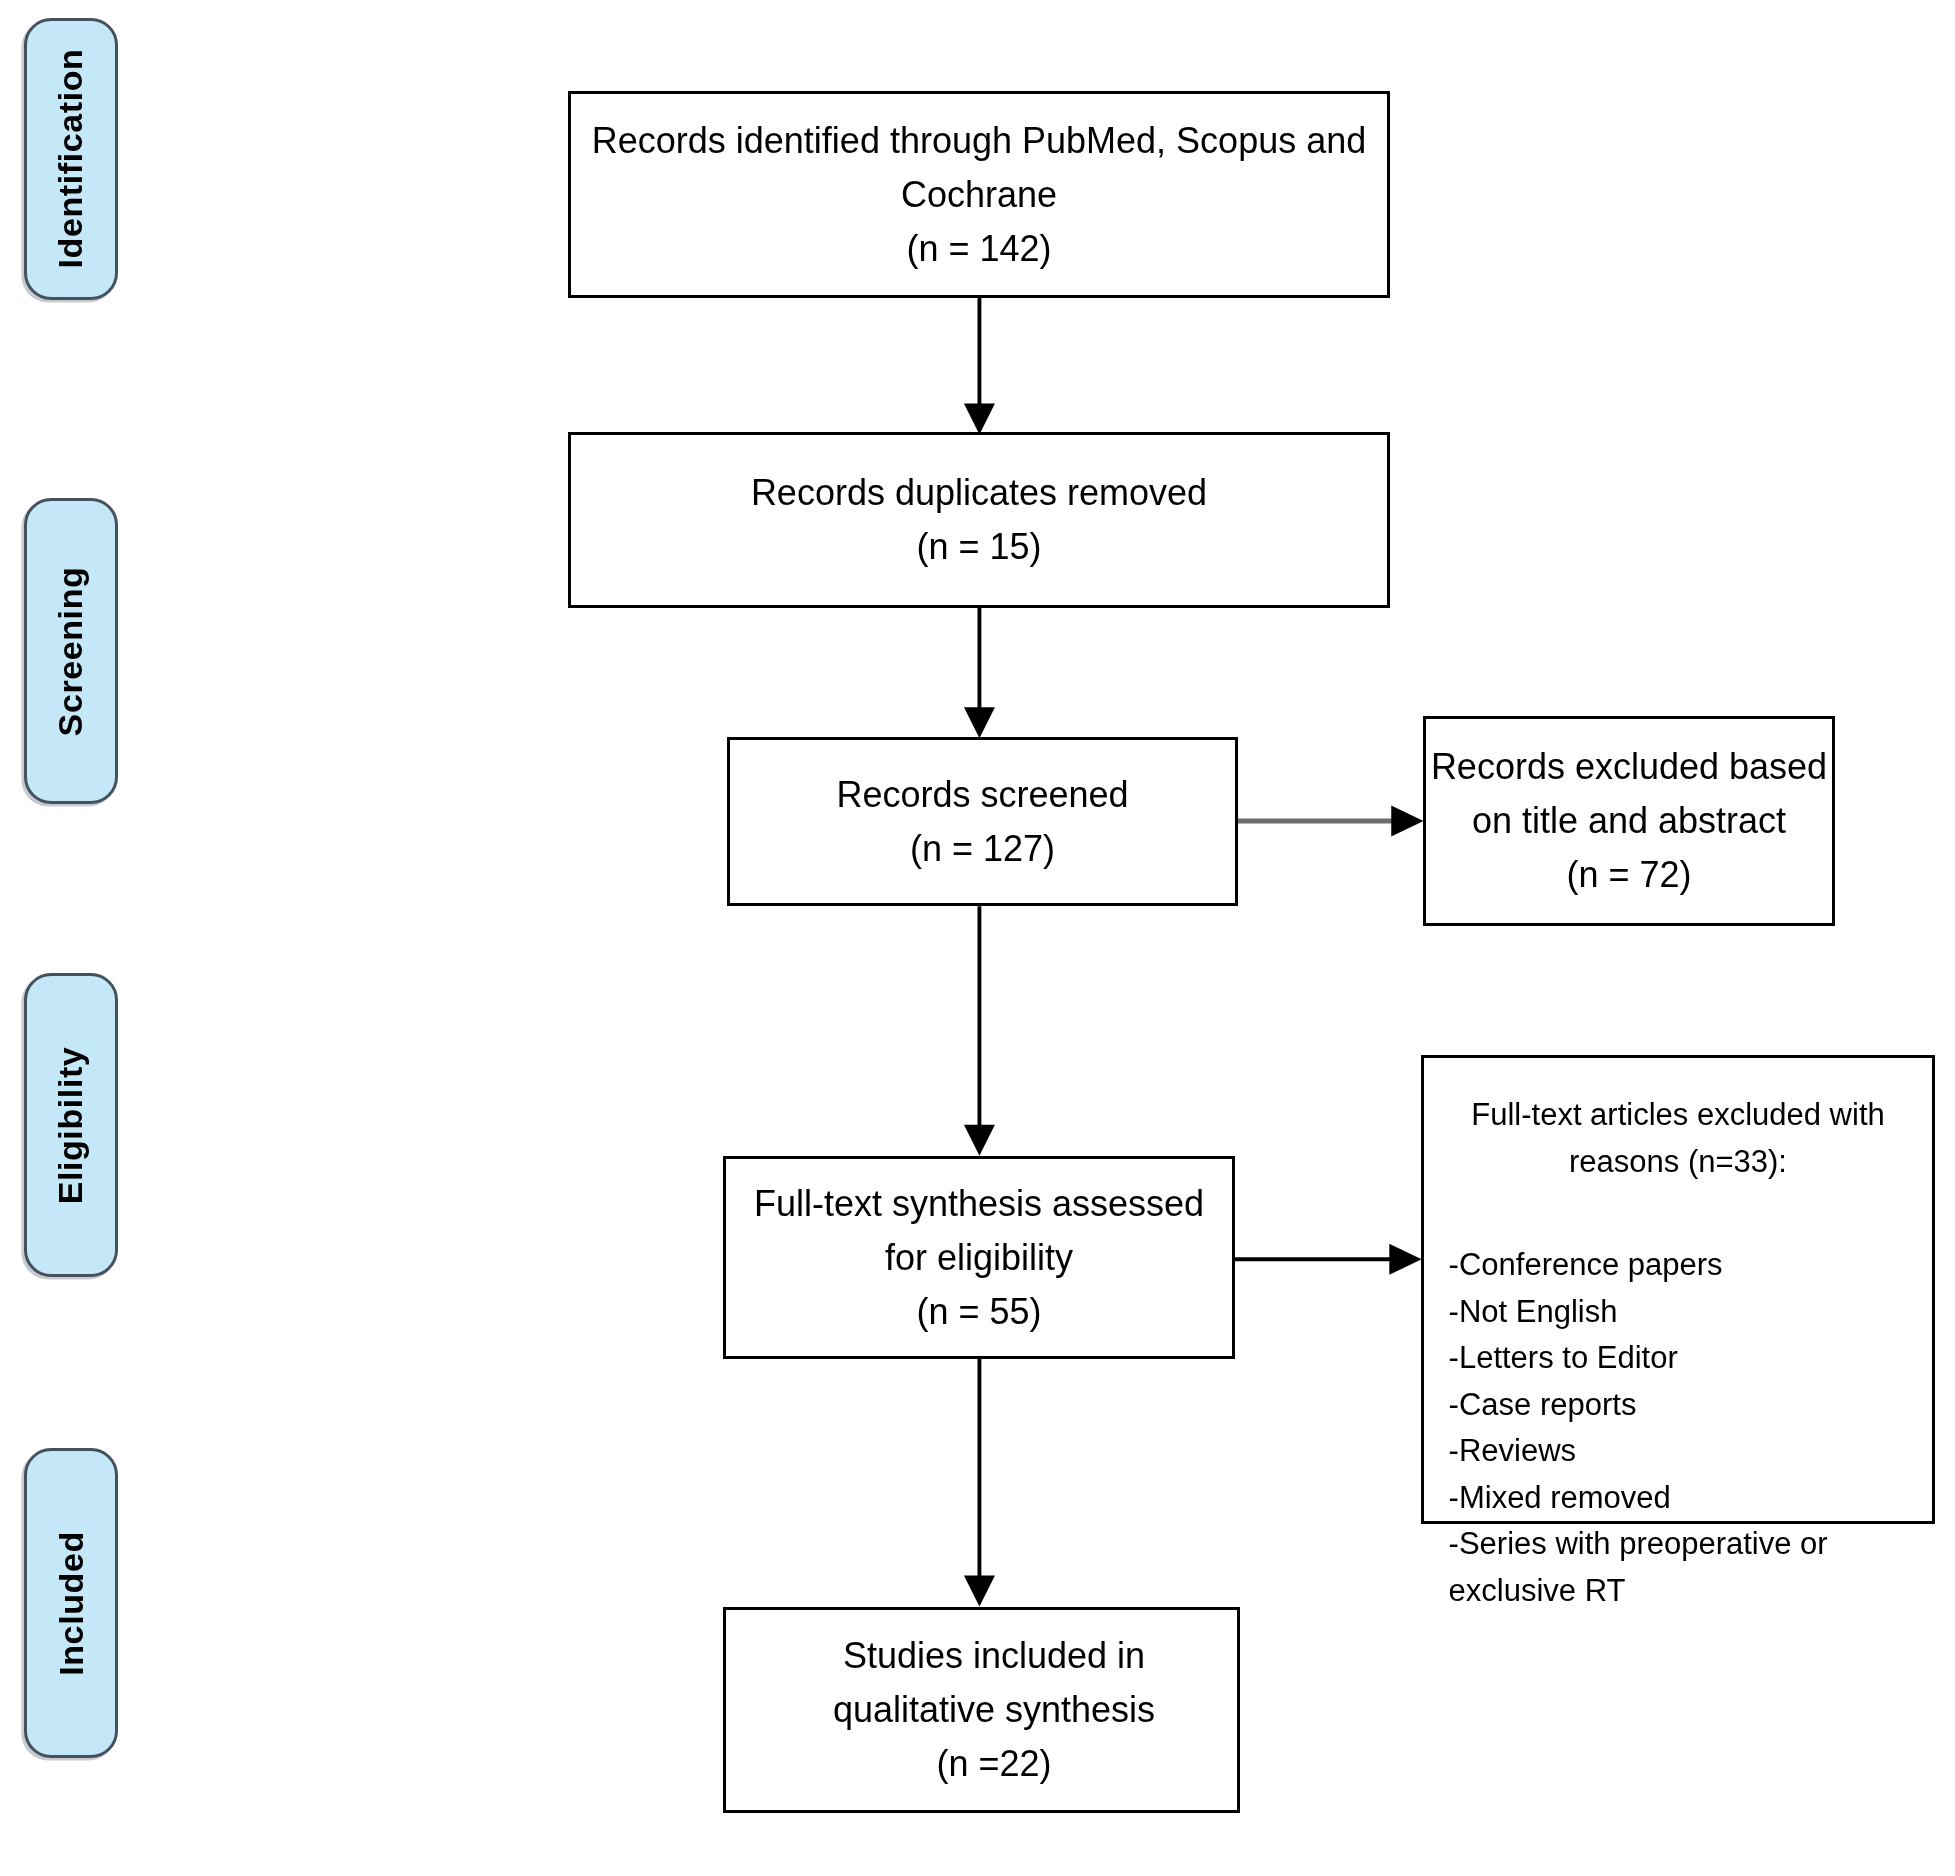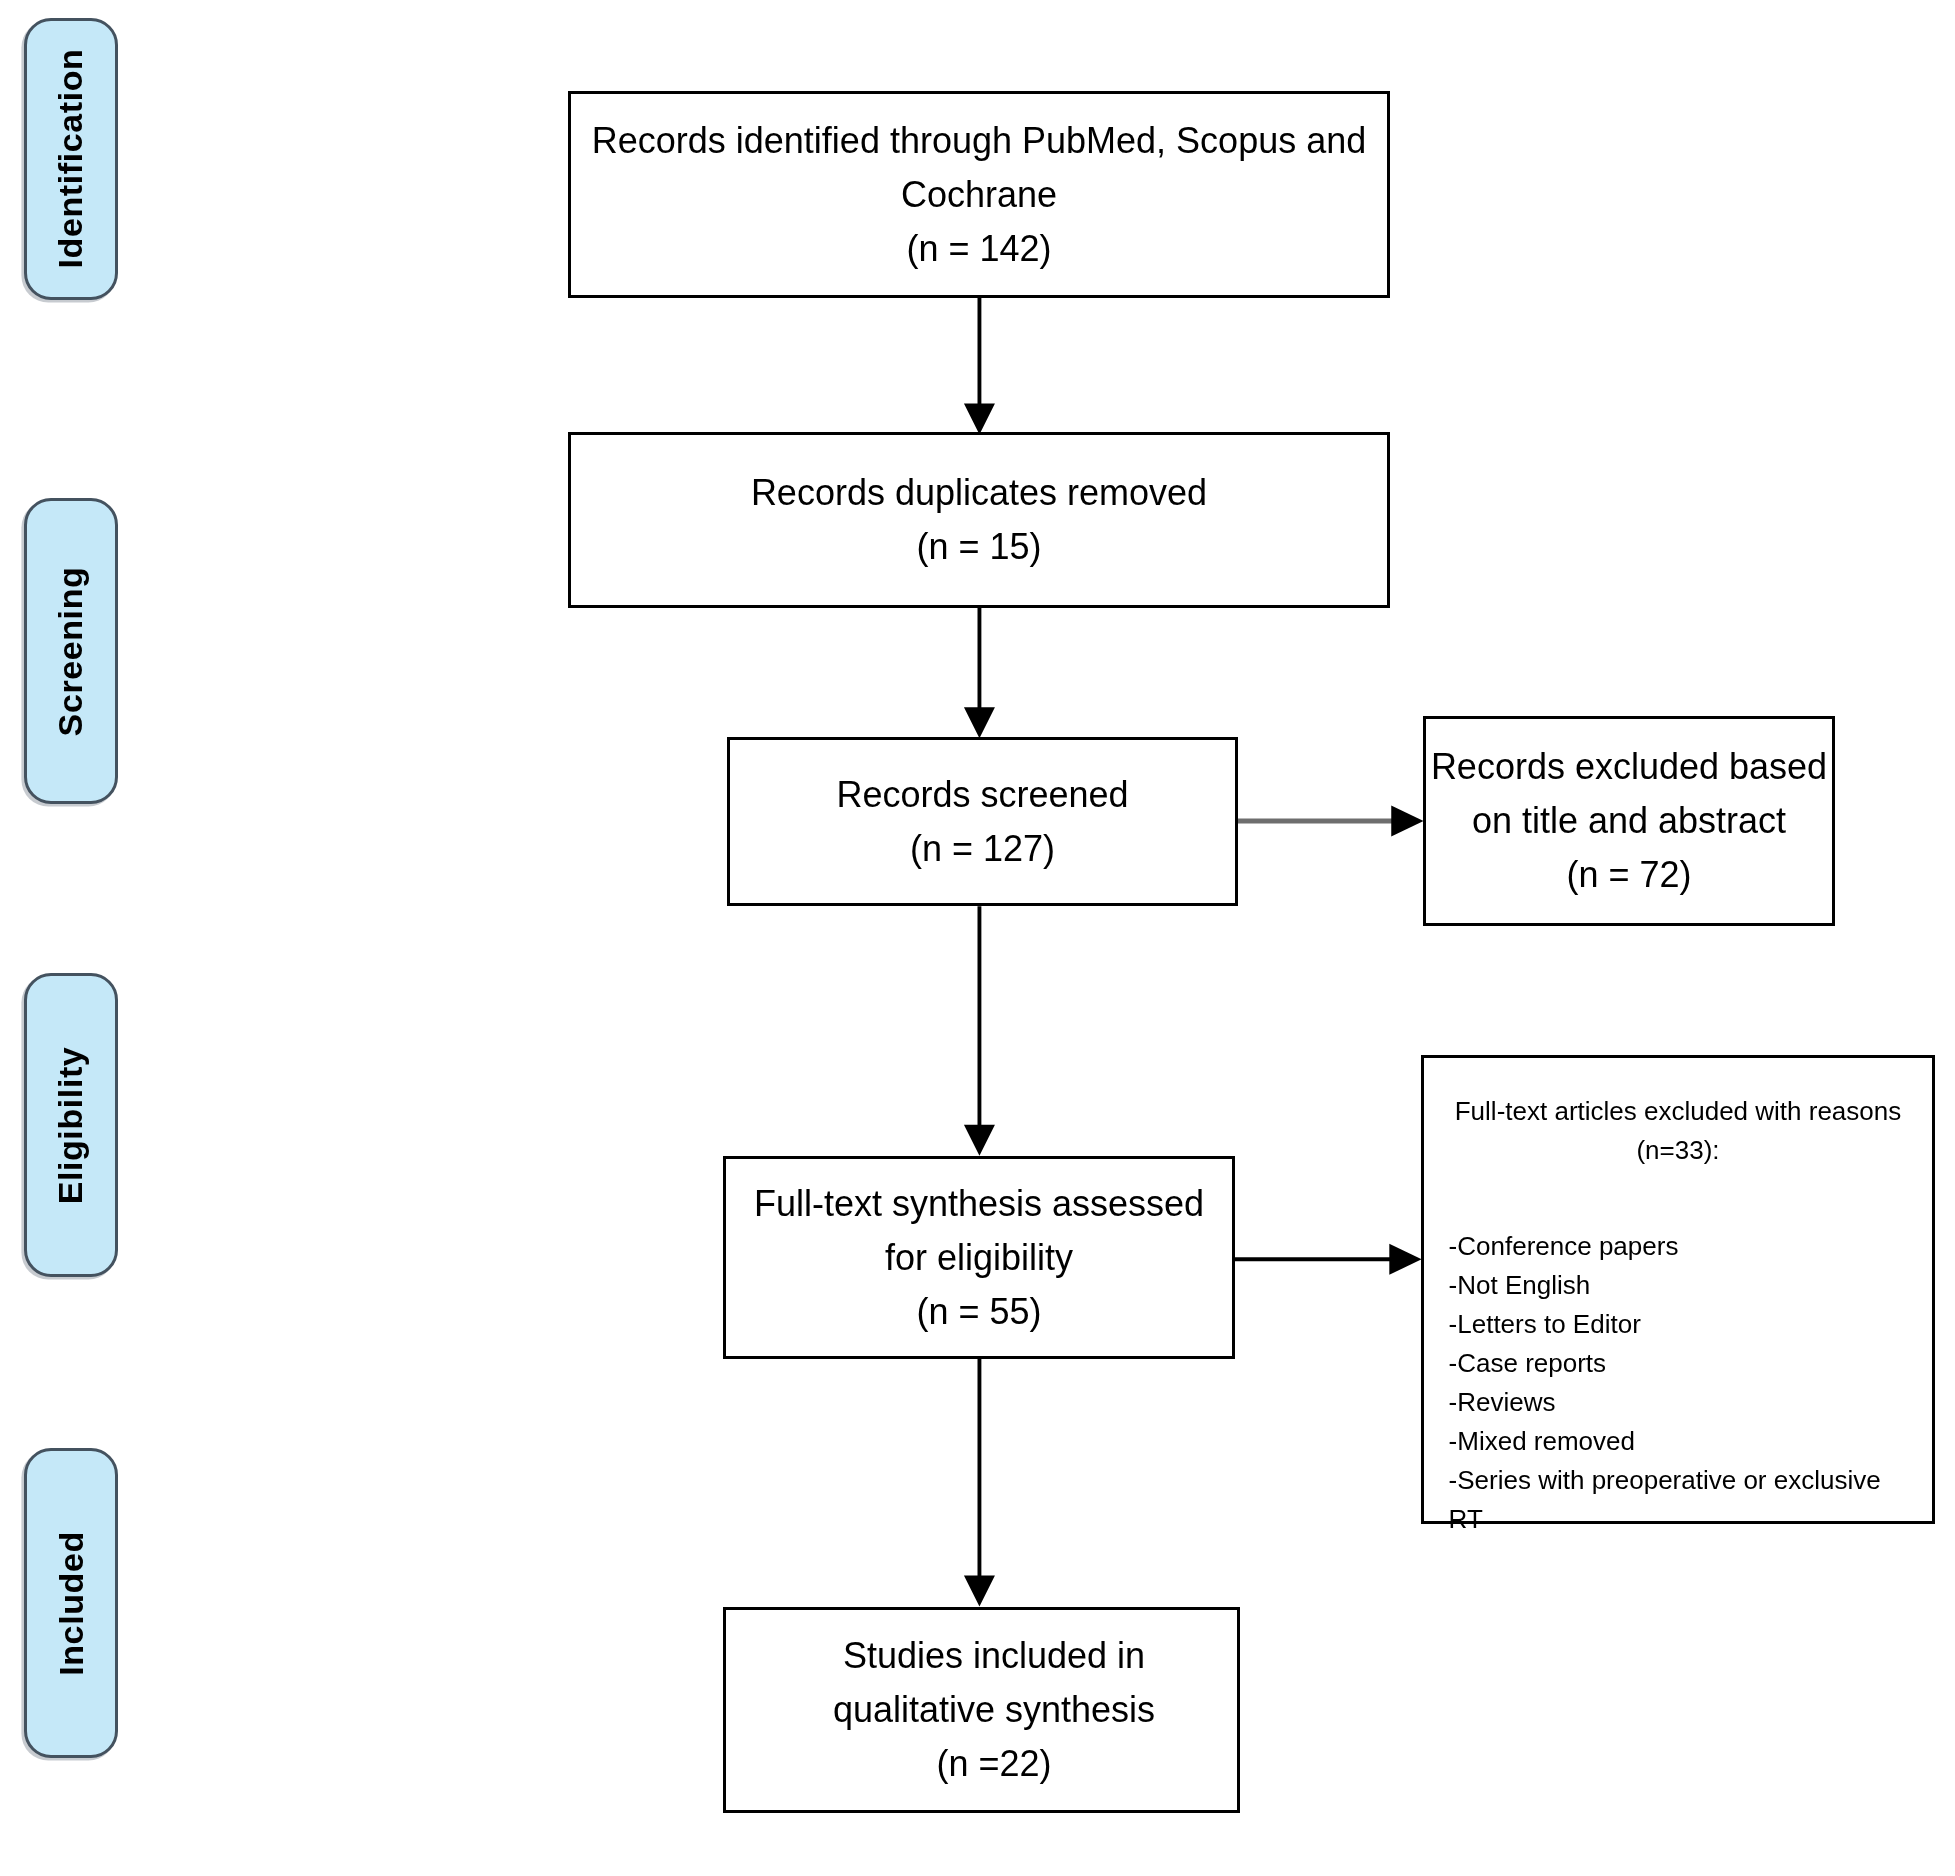--- a/index.html
+++ b/index.html
@@ -60,21 +60,21 @@
   .b1 .inner { max-width: 776px; }
   .b4 .inner { max-width: 485px; }
   .b5 .inner { max-width: 432px; }
   .r1 .inner { max-width: 414px; }
   
   .rbox-detail {
     position: absolute;
     background: #ffffff;
     border: 3.9px solid var(--box-border, #000000);
     box-sizing: border-box;
-    font-size: 26px;
+    font-size: 31px;
     line-height: 1.5;
     padding: 34px 24.6px 0 24.6px;
   }
   .rbox-detail .header {
     text-align: center;
     max-width: 455px;
     margin: 0 auto;
   }
   .rbox-detail ul {
     list-style: none;

